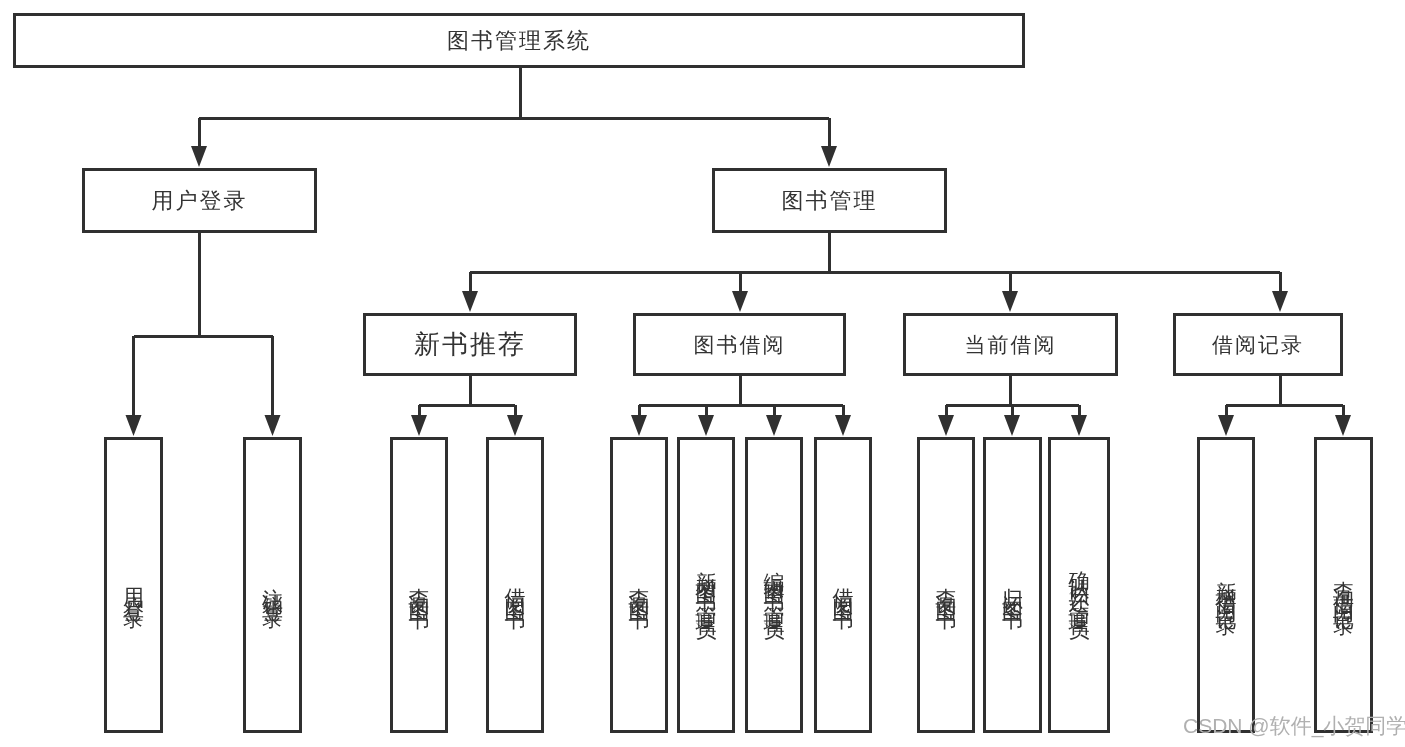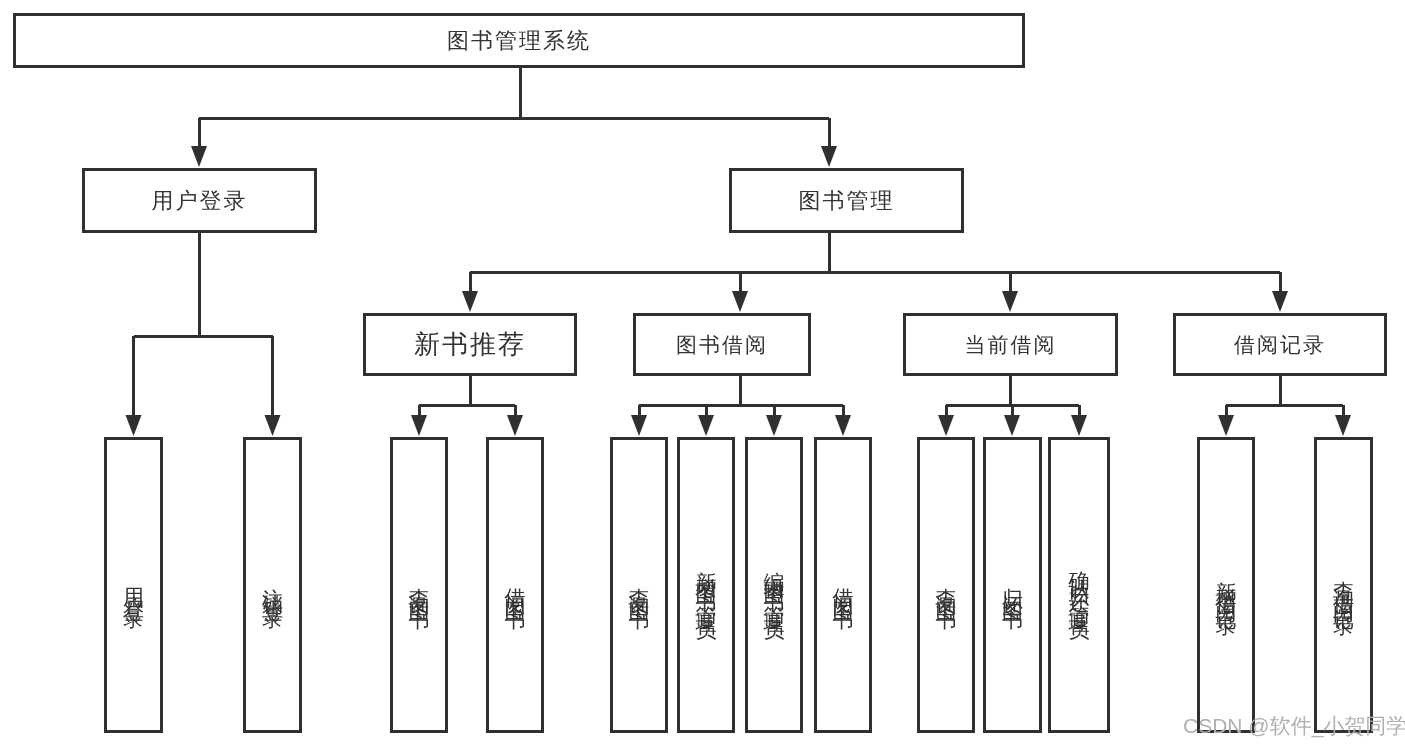--- a/index.html
+++ b/index.html
@@ -101,34 +101,34 @@
              M1335 415 H1351 L1343 436 Z"></path>
   </svg>
 
   <div class="box hbox" style="left:13px;top:13px;width:1012px;height:55px;">
     <span class="lbl">图书管理系统</span>
   </div>
 
   <div class="box hbox" style="left:82px;top:168px;width:235px;height:65px;">
     <span class="lbl">用户登录</span>
   </div>
-  <div class="box hbox" style="left:712px;top:168px;width:235px;height:65px;margin-left:17px;">
+  <div class="box hbox" style="left:712px;top:168px;width:235px;height:65px;">
     <span class="lbl">图书管理</span>
   </div>
 
   <div class="box hbox" style="left:363px;top:313px;width:214px;height:63px;font-size:26px;">
     <span class="lbl">新书推荐</span>
   </div>
-  <div class="box hbox" style="left:633px;top:313px;width:178px;height:63px;font-size:21px;align-items:center;">
+  <div class="box hbox" style="left:633px;top:313px;width:213px;height:63px;font-size:21px;align-items:center;">
     <span class="lbl">图书借阅</span>
   </div>
   <div class="box hbox" style="left:903px;top:313px;width:215px;height:63px;font-size:21px;text-align:center;">
     <span class="lbl">当前借阅</span>
   </div>
-  <div class="box hbox" style="left:1173px;top:313px;width:214px;height:63px;font-size:21px;">
+  <div class="box hbox" style="left:1173px;top:313px;width:170px;height:63px;font-size:21px;">
     <span class="lbl">借阅记录</span>
   </div>
 
   <div class="box vbox" style="left:104px;top:437px;width:59px;height:296px;">
     <span class="lbl">用户登录</span>
   </div>
   <div class="box vbox" style="left:243px;top:437px;width:59px;height:296px;">
     <span class="lbl">注销登录</span>
   </div>
 

